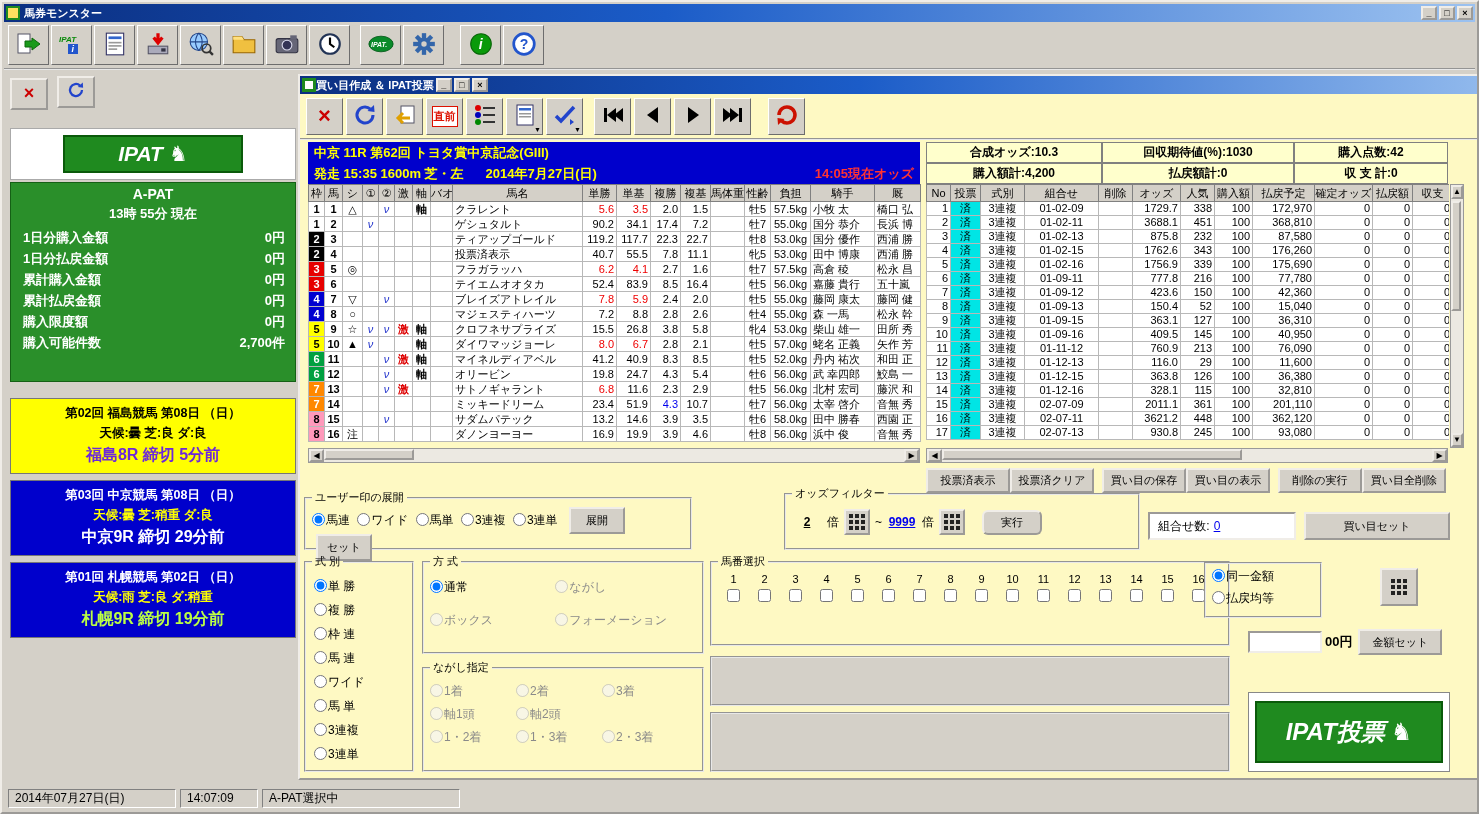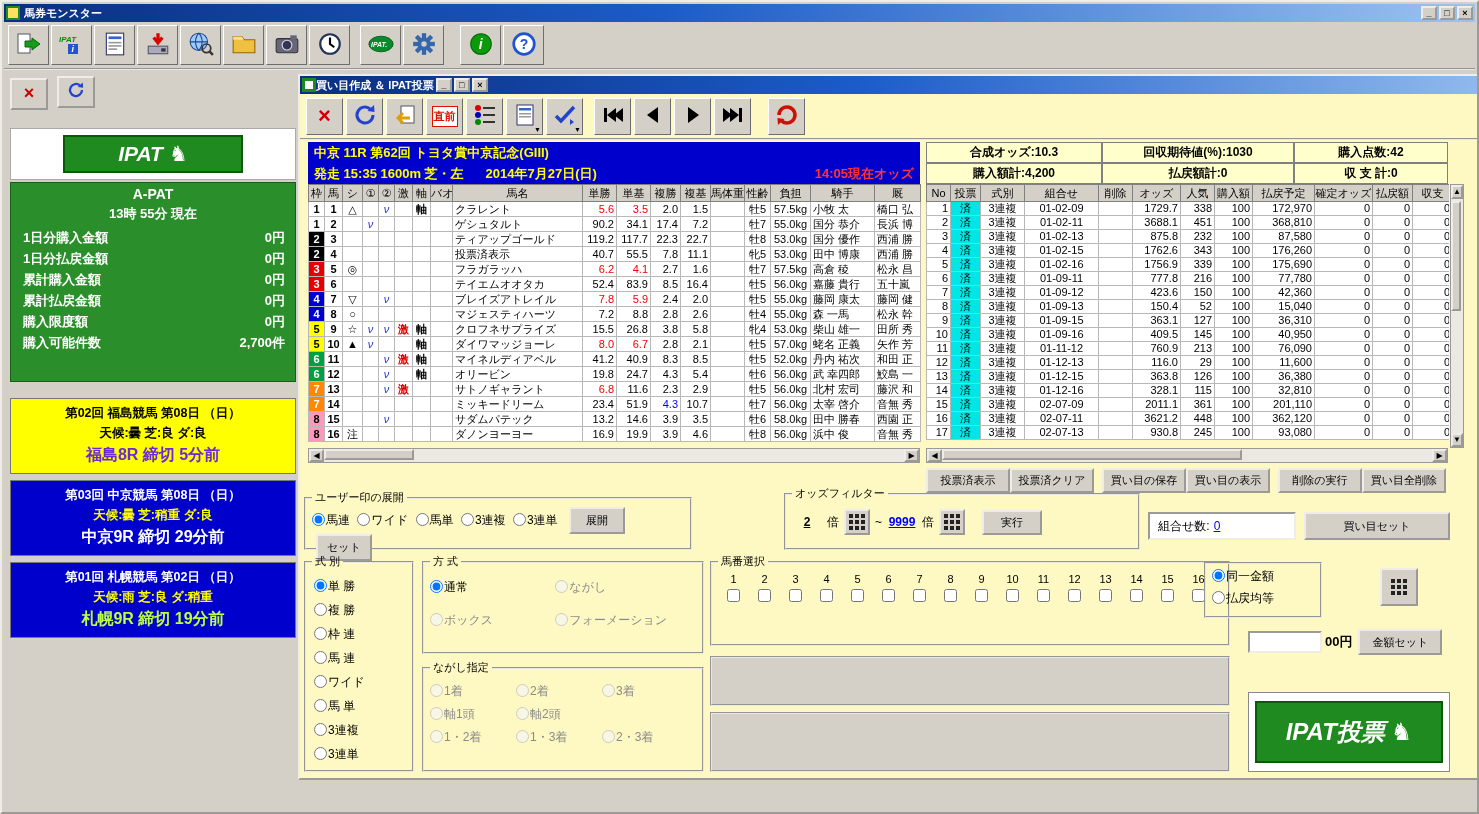--- a/index.html
+++ b/index.html
@@ -1215,21 +1215,21 @@
                 <rect x="13" y="1" width="4" height="4"></rect>
                 <rect x="1" y="7" width="4" height="4"></rect>
                 <rect x="7" y="7" width="4" height="4"></rect>
                 <rect x="13" y="7" width="4" height="4"></rect>
                 <rect x="1" y="13" width="4" height="4"></rect>
                 <rect x="7" y="13" width="4" height="4"></rect>
                 <rect x="13" y="13" width="4" height="4"></rect>
               </g>
             </svg>
           </button>
-        <button class="pbtn" style="width:60px;margin-left:12px;">実行</button>
+        <button class="pbtn" style="width:60px;margin-left:12px;border-radius:6px;">実行</button>
       </div>
     </fieldset>
 
     <div class="combo-box">
       <span>組合せ数:</span>
       <span class="cv">0</span>
     </div>
     <button class="pbtn btn-kaimeset">買い目セット</button>
 
     <fieldset class="fs-shiki">
@@ -1398,14 +1398,19 @@
     </div>
 
     <div class="ipatlogo2">
       <div class="greenbar">
         <span>IPAT投票</span>
         <span class="horse">♞</span>
       </div>
     </div>
   </div>
 
+  <div class="statusbar">
+    <div class="stbox st-date">2014年07月27日(日)</div>
+    <div class="stbox st-time">14:07:09</div>
+    <div class="stbox st-mode">A-PAT選択中</div>
+  </div>
 
 </div>
 
 </body></html>

